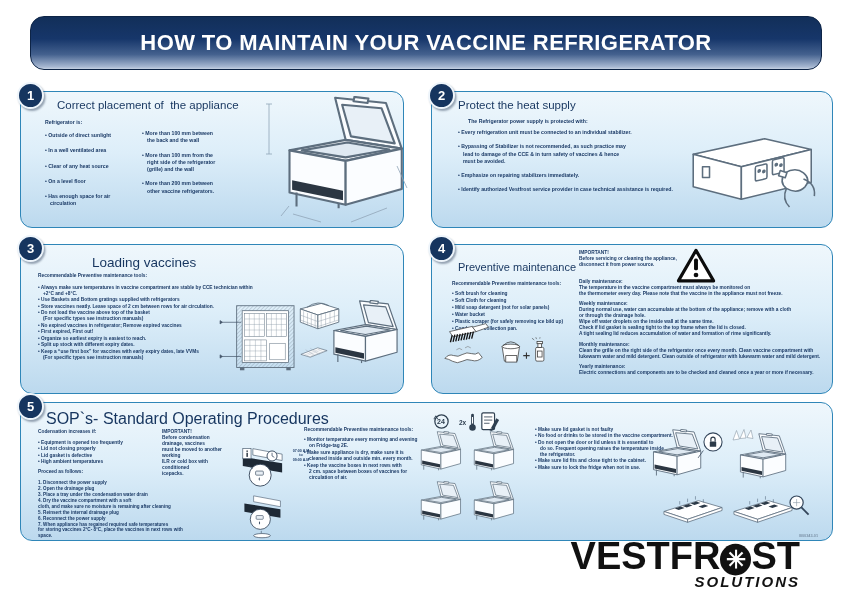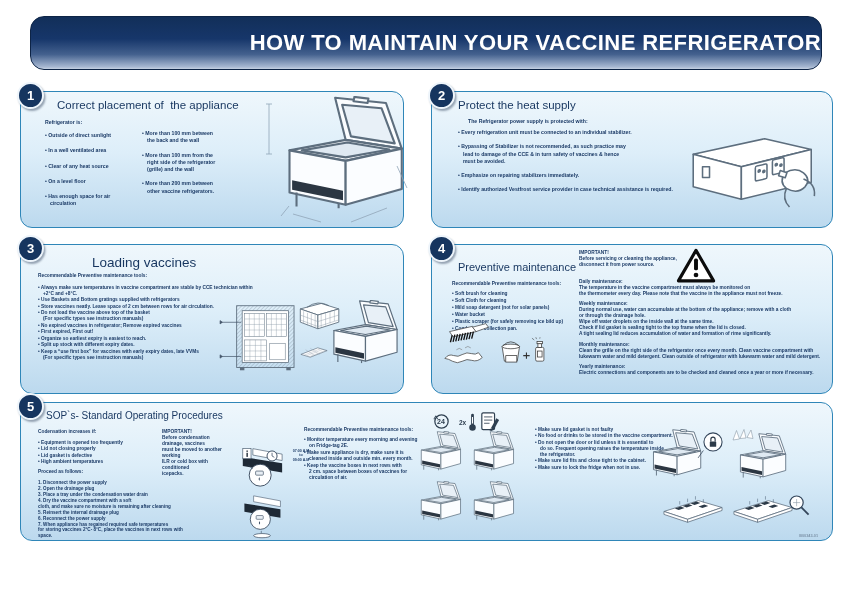--- a/index.html
+++ b/index.html
@@ -2,42 +2,42 @@
 <html><head>
 <meta charset="utf-8">
 <style>
   html,body{margin:0;padding:0;background:#ffffff;}
   .page{position:relative;width:851px;height:596px;background:#fff;overflow:hidden;
         font-family:"Liberation Sans",sans-serif;color:#1b3a66;}
 
   
   .banner{position:absolute;left:30px;top:16px;width:790px;height:52px;border-radius:14px;
           background:linear-gradient(180deg,#122f59 0%,#16366a 42%,#44618e 72%,#a7b8d2 96%,#c6d2e2 100%);
-          border:1px solid #0d2446;display:flex;align-items:center;justify-content:flex-end;}
+          border:1px solid #0d2446;display:flex;align-items:center;justify-content:center;}
   .banner span{color:#ffffff;font-weight:bold;font-size:22px;letter-spacing:.4px;white-space:pre;}
 
   
   .panel{position:absolute;border:1.6px solid #2f86b8;border-radius:12px;
          background:linear-gradient(180deg,#eff7fc 0%,#ddeef9 45%,#bcd9ee 100%);}
   .p1{left:20px;top:91px;width:382px;height:135px;}
   .p2{left:431px;top:91px;width:400px;height:135px;}
   .p3{left:20px;top:244px;width:382px;height:148px;}
   .p4{left:431px;top:244px;width:400px;height:148px;}
   .p5{left:20px;top:402px;width:811px;height:137px;}
 
   .badge{position:absolute;left:-4px;top:-10px;width:23px;height:23px;border-radius:50%;
          background:#16355f;border:2px solid #eef5fb;color:#fff;font-weight:bold;font-size:13px;
          display:flex;align-items:center;justify-content:center;box-shadow:1.5px 2px 2px rgba(20,40,70,.4);z-index:3;}
 
   h2{position:absolute;margin:0;font-weight:normal;color:#16355f;white-space:pre;}
   .p1 h2{left:36px;top:7px;font-size:11.5px;}
   .p2 h2{left:26px;top:7px;font-size:11.5px;}
   .p3 h2{left:23px;top:10px;font-size:13.5px;margin-left:48px;}
   .p4 h2{left:26px;top:16px;font-size:11px;}
-  .p5 h2{left:25px;top:7px;font-size:10px;}
+  .p5 h2{left:25px;top:7px;font-size:16px;}
 
   .t{position:absolute;font-weight:bold;color:#1b3a66;white-space:pre-line;}
   .fs52{font-size:5.2px;line-height:1.4;}
   .fs48{font-size:4.8px;line-height:1.25;}
   .fs46{font-size:4.6px;line-height:1.2;}
   .fs36{font-size:3.6px;line-height:1.25;}
 
   ul.blist{list-style:none;margin:0;padding:0;position:absolute;font-weight:bold;color:#1b3a66;}
   ul.blist li{white-space:pre-line;padding-left:5px;text-indent:-5px;}
   ul.blist li::before{content:"• ";}
@@ -509,14 +509,18 @@
     <svg class="il" style="left:710px;top:86px;width:64px;height:38px;" viewBox="0 0 130 66">
         <use href="#sym-shelf" width="130" height="66"></use>
       </svg>
     <svg class="il" style="left:766px;top:90px;width:24px;height:24px;" viewBox="0 0 40 40">
         <use href="#sym-magnify" width="40" height="40"></use>
       </svg>
 
     <div class="doccode">B00343-01</div>
   </section>
 
+  <div class="logo">
+    <div class="brand"><span>VESTFR</span><span class="oflake"><span>✳</span></span><span>ST</span></div>
+    <div class="brand-sub">SOLUTIONS</div>
+  </div>
 
 </div>
 
 </body></html>

